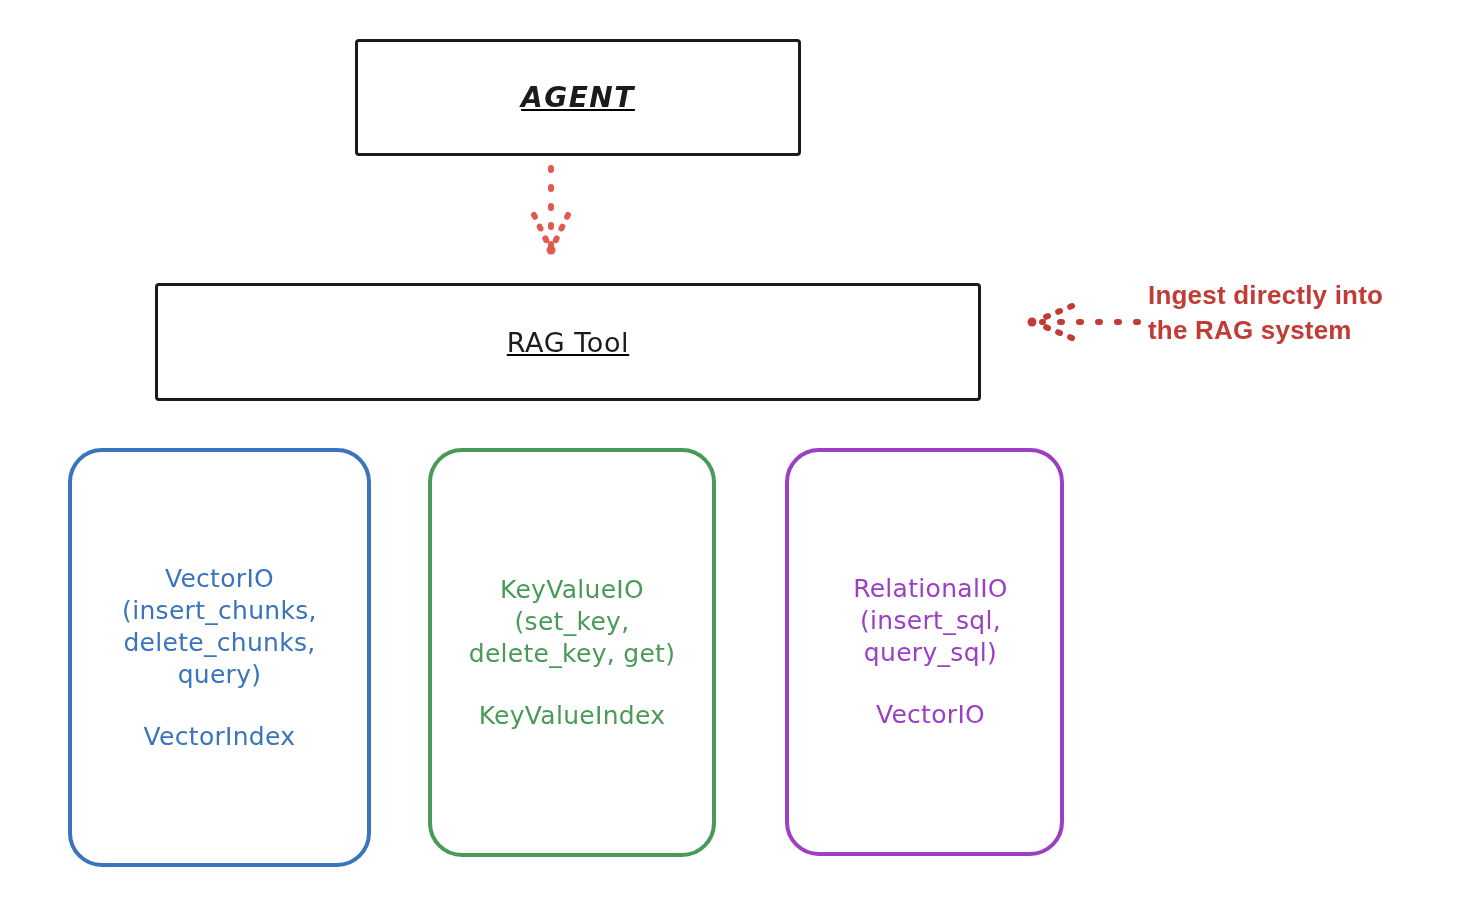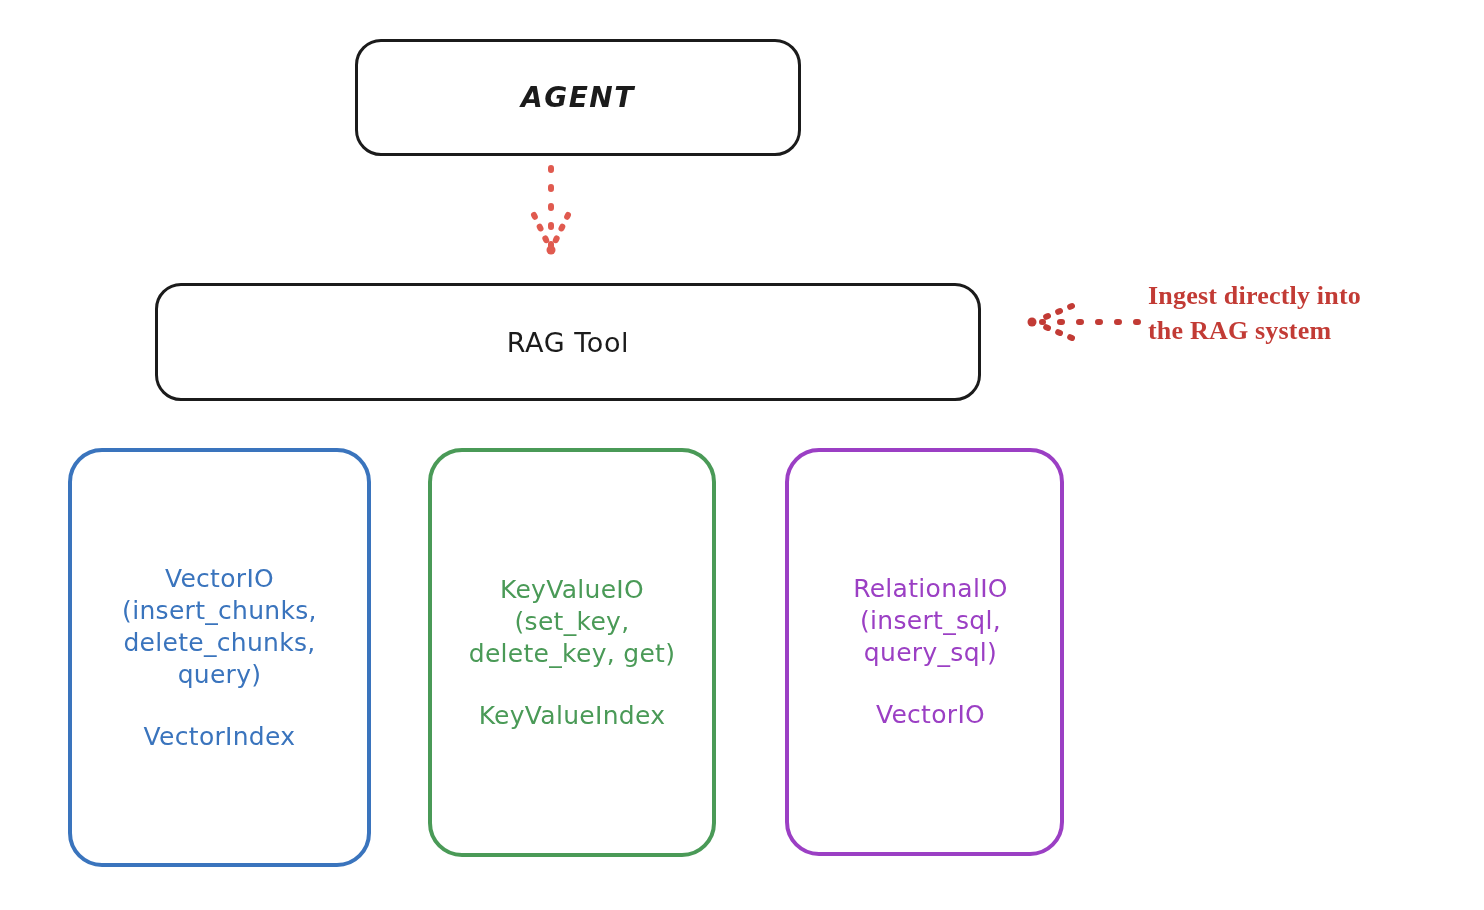--- a/index.html
+++ b/index.html
@@ -29,21 +29,22 @@
     background: #ffffff;
     display: flex;
     align-items: center;
     justify-content: center;
     text-align: center;
   }
 
   
   .node-dark {
     border: 3.5px solid #1b1b1b;
-    border-radius: 26px;
+    border-radius: 4px;
+    text-decoration: underline;
   }
   .node-dark .node-label {
     color: #1b1b1b;
     font-family: "DejaVu Sans", sans-serif;
     font-style: italic;
     font-weight: 600;
     letter-spacing: 1.5px;
   }
 
   
@@ -111,21 +112,21 @@
     pointer-events: none;
   }
 
   
   #ingest-note {
     position: absolute;
     left: 1148px;
     top: 278px;
     width: 330px;
     color: #c23b35;
-    font-family: Liberation Serif, serif;
+    font-family: Liberation Sans, sans-serif;
     font-weight: 600;
     font-size: 26px;
     line-height: 1.35;
     letter-spacing: 0.2px;
     white-space: pre-line;
   }
 </style>
 </head>
 <body>
 

